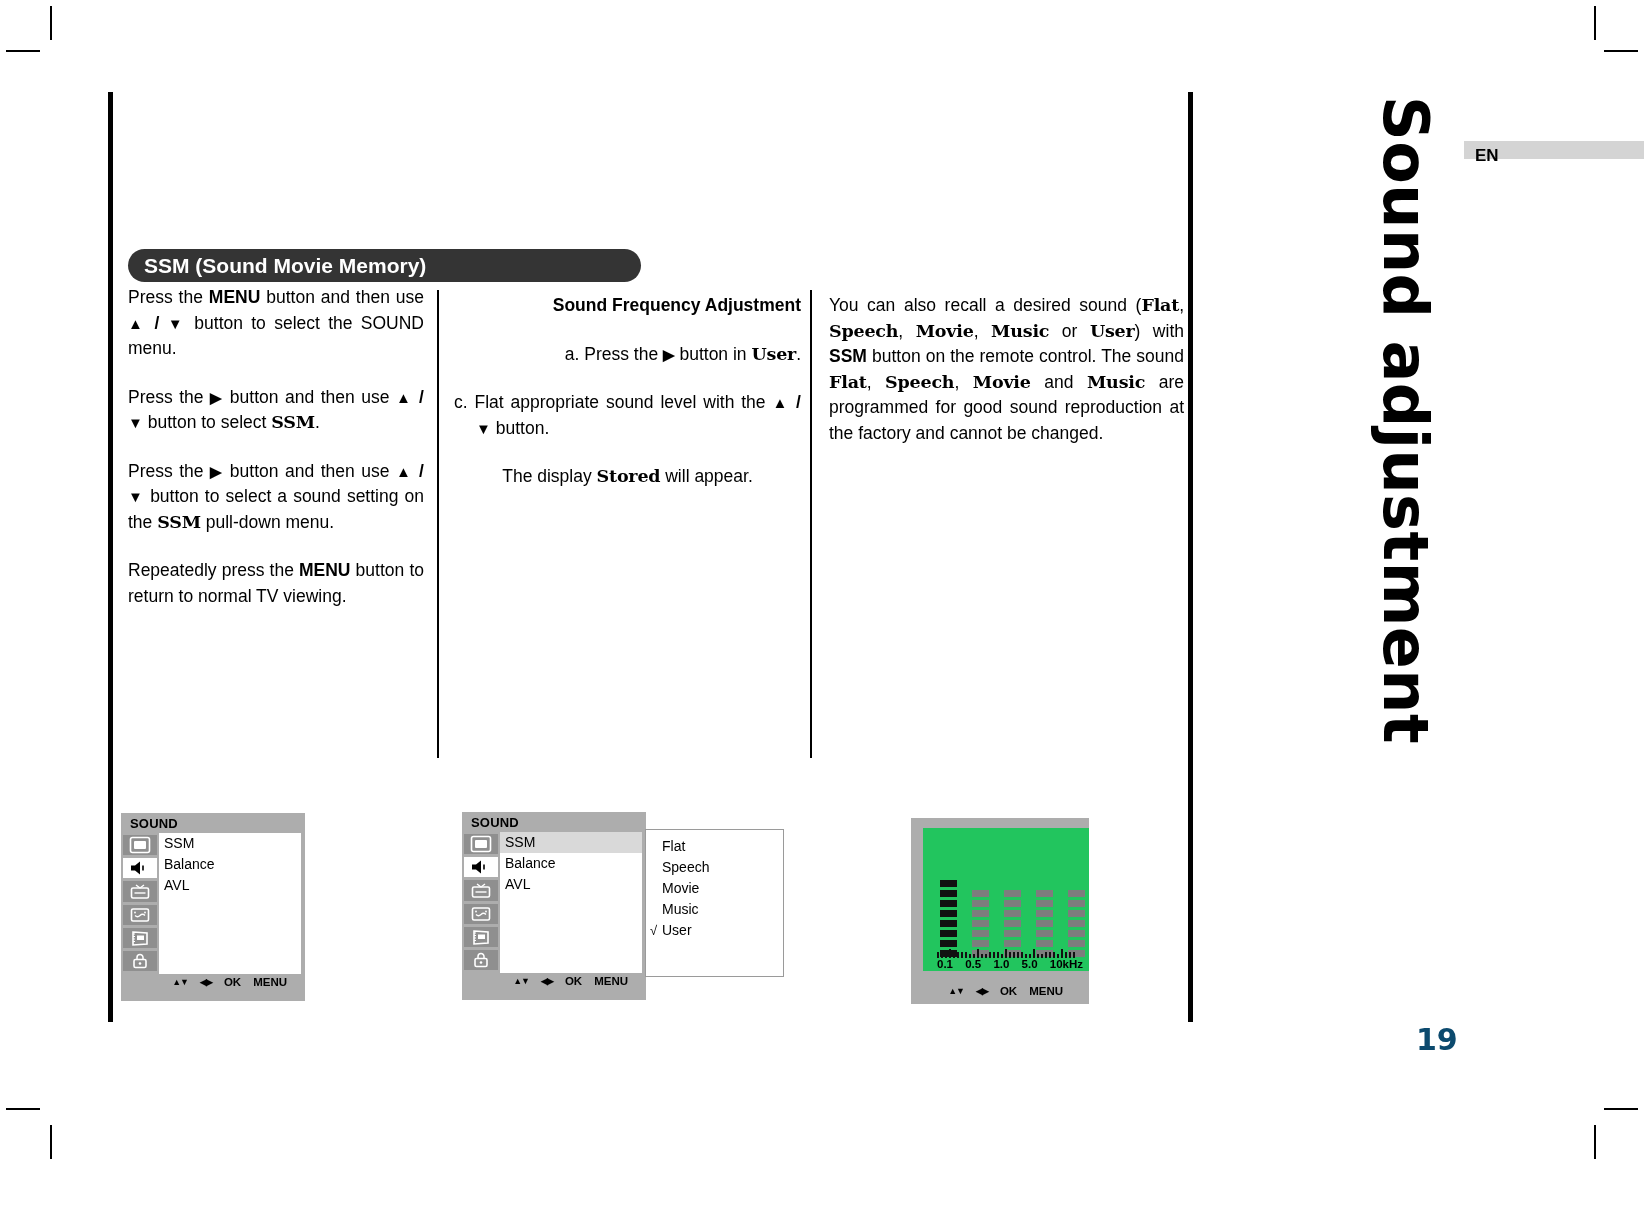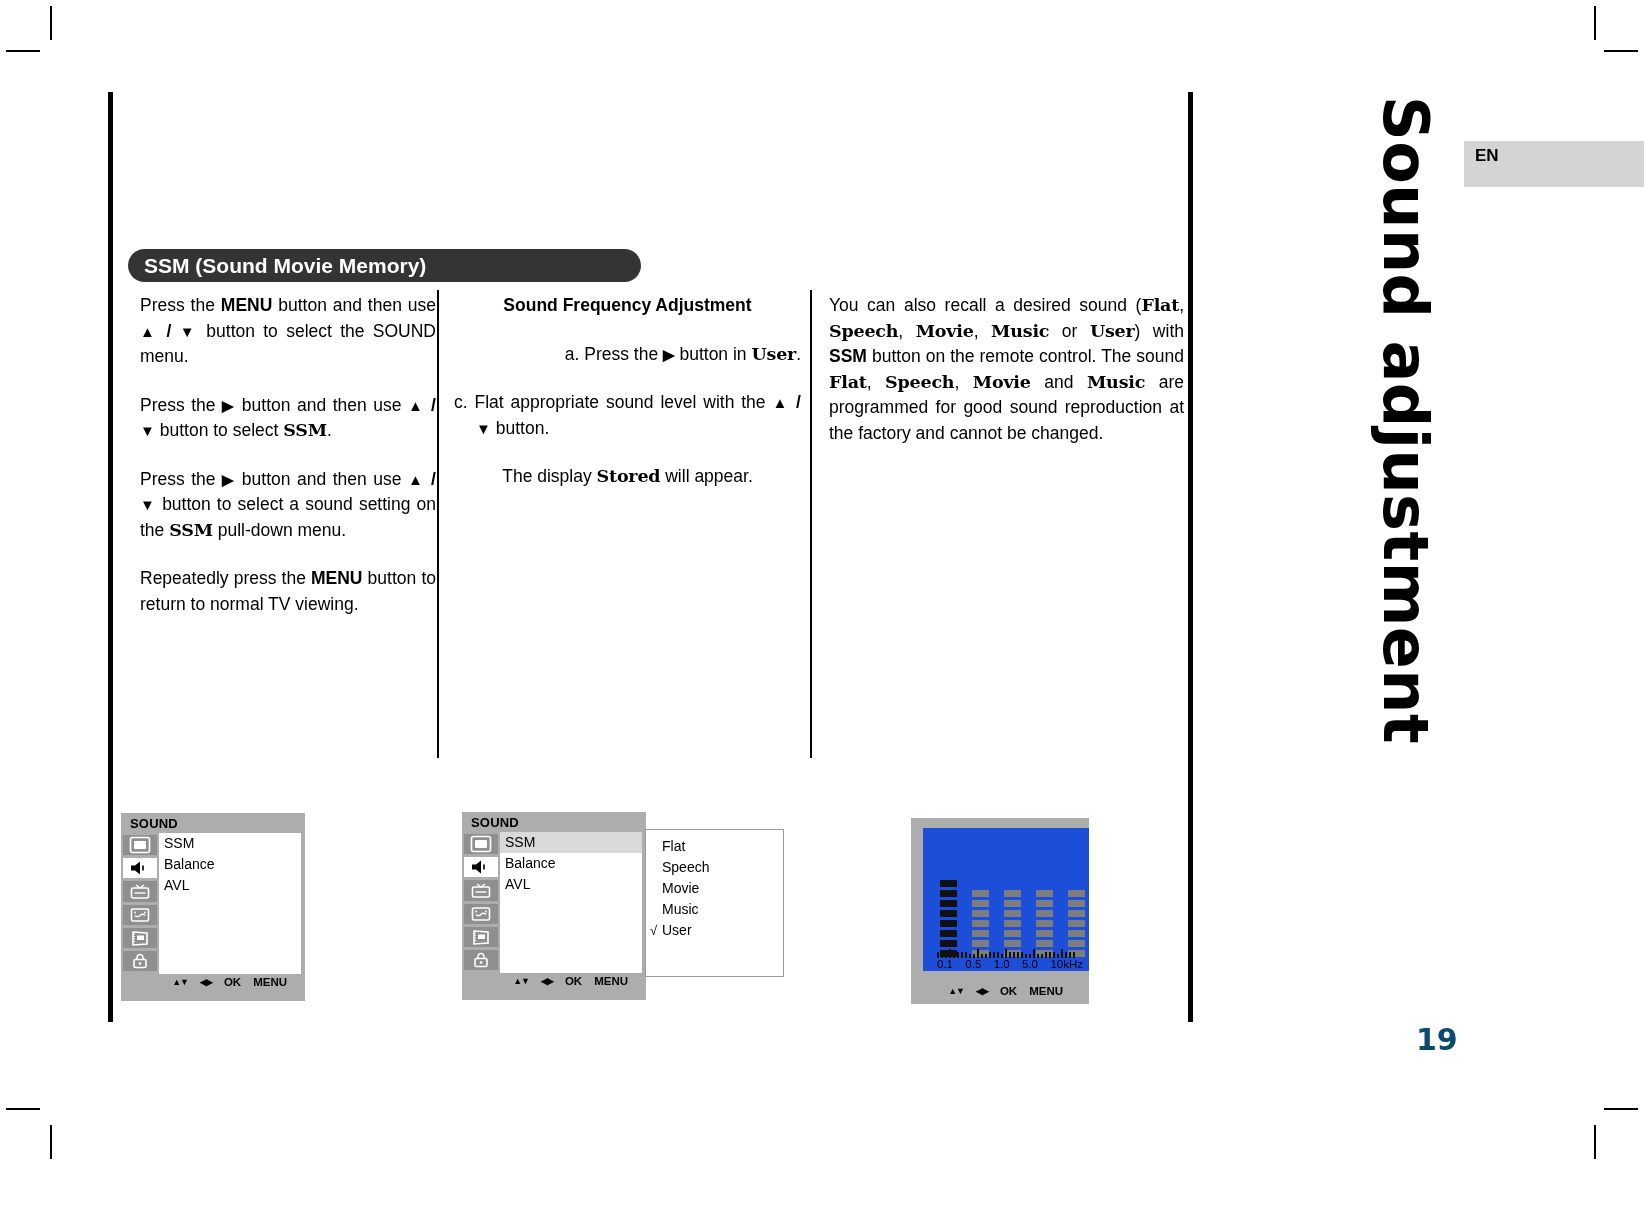--- a/index.html
+++ b/index.html
@@ -29,21 +29,21 @@
     transform-origin: 60px 60px;
     font-size: 62px;
     font-weight: bold;
     letter-spacing: 0.5px;
     color: #000;
     white-space: nowrap;
     font-family: "DejaVu Sans", sans-serif;
   }
   .lang-badge {
     position:absolute; left:1464px; top:141px;
-    width:180px; height:46px;
+    width:180px; height:18px;
     background:#d4d4d4;
     color:#000;
     font-size:17px; font-weight:bold;
     padding-left:11px;
     line-height:30px;
   }
 
   .page-num {
     position:absolute; left:1416px; top:1022px;
     font-size:30px; font-weight:bold; color:#0c4a6e;
@@ -60,21 +60,21 @@
     font-size:21px; font-weight:bold;
     line-height:33px;
     padding-left:16px;
     font-family:"Liberation Sans", sans-serif;
   }
 
   
   .col { position:absolute; color:#000; font-size:17.5px; line-height:25.5px; }
   .col p { margin-bottom: 23px; text-align: justify; }
   .col p:last-child { margin-bottom:0; }
-  .col-1 { left:128px; top:293px; width:296px;margin-left:12px; }
+  .col-1 { left:128px; top:285px; width:296px; }
   .col-2 { left:454px; top:293px; width:347px; }
   .col-3 { left:821px; top:293px; width:355px;margin-left:8px; }
 
   .vdiv { position:absolute; width:2px; background:#000; }
   .vdiv-1 { left:437px; top:290px; height:468px; }
   .vdiv-2 { left:810px; top:290px; height:468px; }
 
   b, .bold { font-weight:bold; }
   .slab { font-family:"DejaVu Serif", serif; font-weight:bold; letter-spacing:-0.2px; }
   .tri { font-size:15px; }
@@ -109,21 +109,21 @@
 
   
   .osd-sub {
     position:absolute; background:#fff; border:1px solid #9a9a9a;
   }
   .osd-sub .osd-item { padding-left:16px; position:relative; }
   .osd-sub .check { position:absolute; left:4px; top:1px; font-size:13px; }
 
   
   .eq-wrap { position:absolute; background:#adadad; }
-  .eq-screen { background:#1d4ed8; position:absolute; }
+  .eq-screen { background:#22c55e; position:absolute;font-weight:bold; }
   .eq-bars { position:absolute; display:flex; gap:15px; }
   .eq-col { display:flex; flex-direction:column-reverse; gap:3px; }
   .eq-seg { width:17px; height:7px; background:#7d7d7d; }
   .eq-seg.on { background:#111; }
   .eq-ruler { position:absolute; display:flex; align-items:flex-end; }
   .eq-tick { width:2px; background:#111; margin-right:2px; }
   .eq-labels { position:absolute; display:flex; font-size:11.5px; color:#000; }
 </style>
 </head>
 <body>
@@ -155,21 +155,21 @@
     <p><span>Press the </span><b>MENU</b><span> button and then use </span><b class="tri">▲</b><b> / </b><b class="tri">▼</b><span> button to select the SOUND menu.</span></p>
 
     <p><span>Press the </span><b class="tri">▶</b><span> button and then use </span><b class="tri">▲</b><b> / </b><b class="tri">▼</b><span> button to select </span><span class="slab">SSM</span><span>.</span></p>
 
     <p><span>Press the </span><b class="tri">▶</b><span> button and then use </span><b class="tri">▲</b><b> / </b><b class="tri">▼</b><span> button to select a sound setting on the </span><span class="slab">SSM</span><span> pull-down menu.</span></p>
 
     <p><span>Repeatedly press the </span><b>MENU</b><span> button to return to normal TV viewing.</span></p>
   </div>
 
   <div class="col col-2">
-    <p style="text-align:center;"><b>Sound Frequency Adjustment</b></p>
+    <p style="text-align:right;"><b>Sound Frequency Adjustment</b></p>
 
     <p class="hang" style="text-align:right;"><span>a.</span> <span>Press the </span><b class="tri">▶</b><span> button in </span><span class="slab">User</span><span>.</span></p>
 
 
     <p class="hang"><span>c.</span> <span>Flat appropriate sound level with the </span><b class="tri">▲</b><b> / </b><b class="tri">▼</b><span> button.</span></p>
 
 
     <p style="text-align:center;"><span>The display </span><span class="slab">Stored</span><span> will appear.</span></p>
   </div>
 

